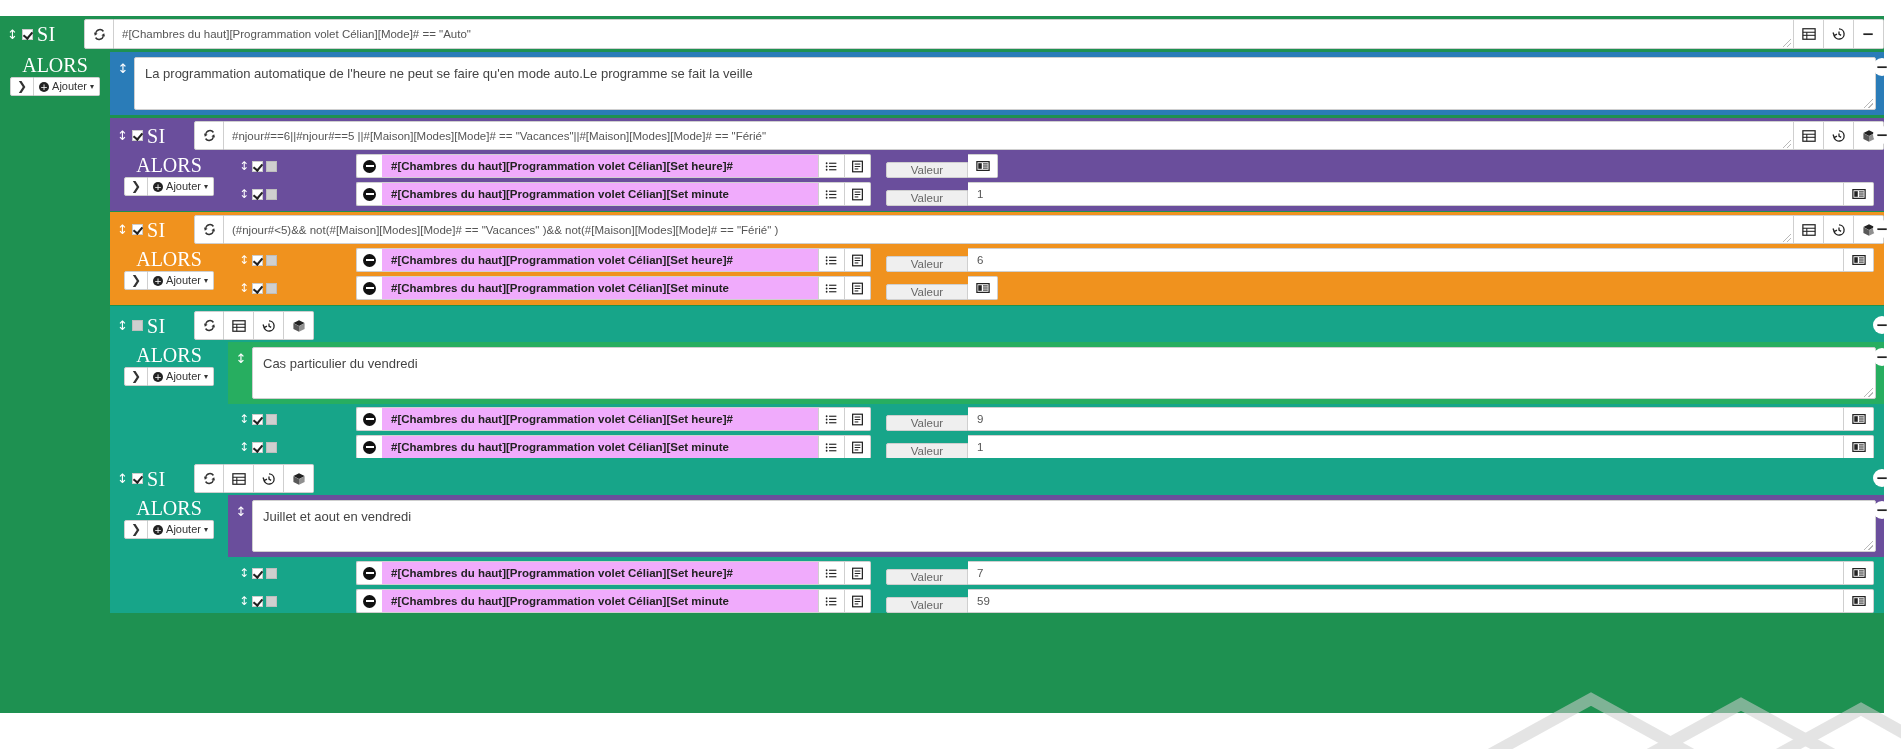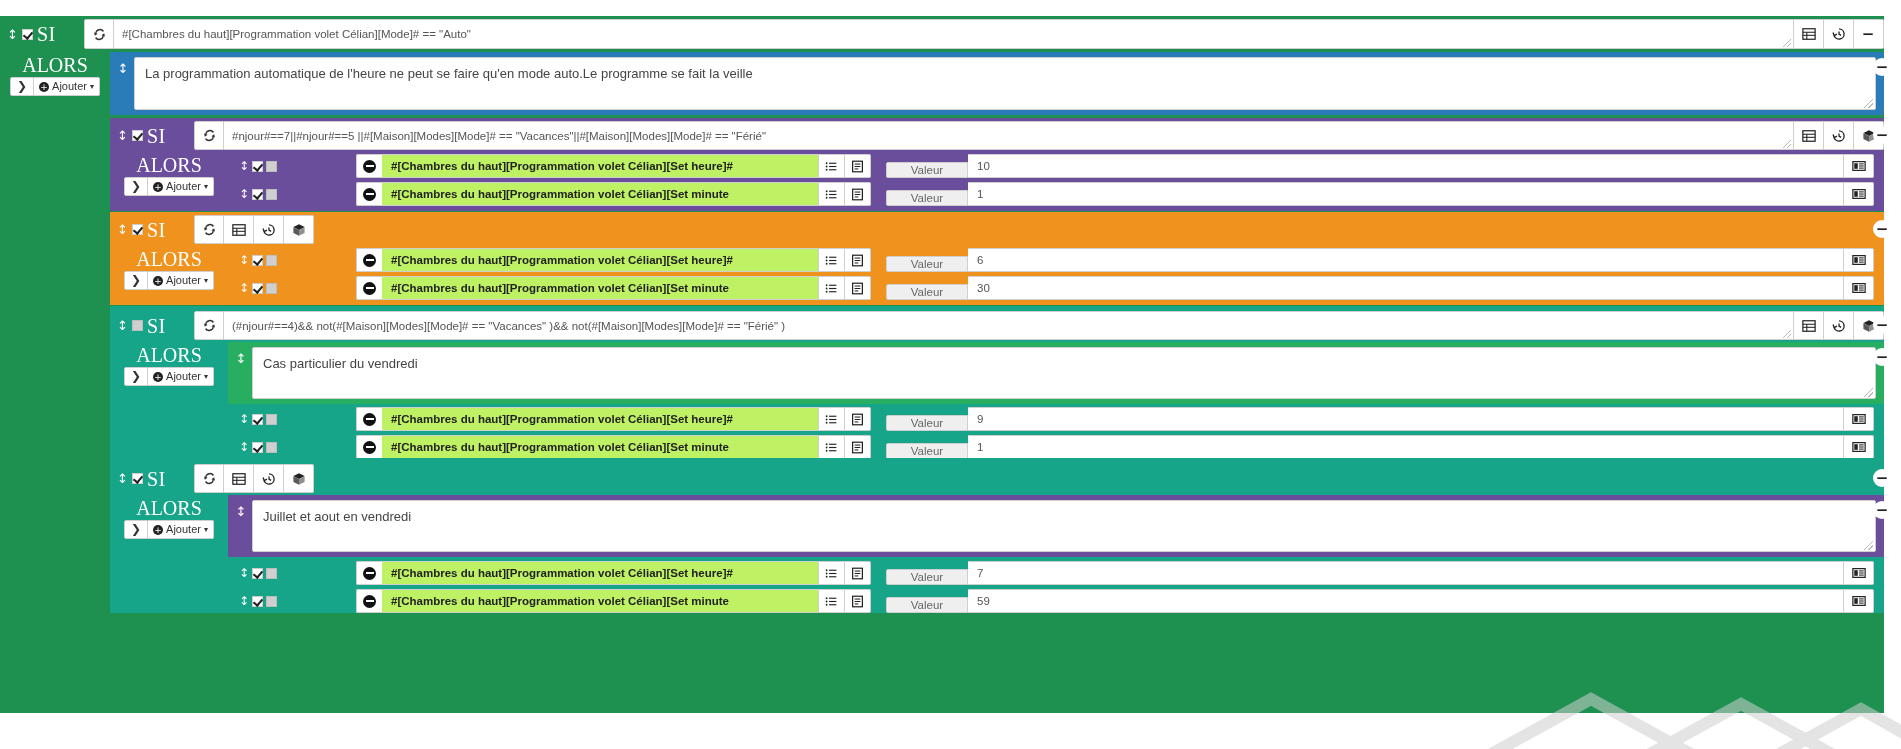--- a/index.html
+++ b/index.html
@@ -239,21 +239,21 @@
   }
   .rm-btn .dot {
     width: 13px; height: 13px; border-radius: 50%;
     background: #111; position: relative;
   }
   .rm-btn .dot::after {
     content:""; position:absolute; left:2.5px; top:5.5px;
     width:8px; height:2px; background:#fff;
   }
   .cmd-field {
-    background: #bef264;
+    background: #f0abfc;
     border: 1px solid #cfcfcf;
     border-left: none;
     display: flex; align-items: center;
     padding: 0 9px;
     font-size: 11.5px;
     font-weight: bold;
     color: #222;
     white-space: nowrap;
     overflow: hidden;
   }
@@ -373,21 +373,21 @@
         <div class="si-left" style="min-width:84px;">
           <span class="drag-ico">↕</span>
           <span class="cb on"></span>
           <span class="si-label">SI</span>
         </div>
         <div class="refresh-btn">
           <svg width="13" height="13" viewBox="0 0 16 16">
               <path d="M13.5 3.5A6 6 0 0 0 2.6 6.2l-1.4-.9 1 4.1 3.5-2.3-1.6-.5A4.4 4.4 0 0 1 12.2 5zM2.5 12.5A6 6 0 0 0 13.4 9.8l1.4.9-1-4.1-3.5 2.3 1.6.5A4.4 4.4 0 0 1 3.8 11z" fill="#333"></path>
             </svg>
         </div>
-        <div class="cond-input">#njour#==7||#njour#==5 ||#[Maison][Modes][Mode]# == "Vacances"||#[Maison][Modes][Mode]# == "Férié"</div>
+        <div class="cond-input">#njour#==6||#njour#==5 ||#[Maison][Modes][Mode]# == "Vacances"||#[Maison][Modes][Mode]# == "Férié"</div>
         <div class="ico-btn">
           <svg width="14" height="14" viewBox="0 0 16 16">
               <rect x="1" y="2" width="14" height="12" fill="none" stroke="#222" stroke-width="1.4"></rect>
               <line x1="1" y1="6" x2="15" y2="6" stroke="#222" stroke-width="1.2"></line>
               <line x1="1" y1="9.5" x2="15" y2="9.5" stroke="#222" stroke-width="1.2"></line>
               <line x1="5.5" y1="6" x2="5.5" y2="14" stroke="#222" stroke-width="1.2"></line>
             </svg>
         </div>
         <div class="ico-btn">
           <svg width="14" height="14" viewBox="0 0 16 16">
@@ -446,21 +446,20 @@
               <svg width="13" height="13" viewBox="0 0 16 16">
                   <rect x="2" y="1.5" width="12" height="13" fill="none" stroke="#222" stroke-width="1.5"></rect>
                   <line x1="4.5" y1="5" x2="11.5" y2="5" stroke="#222" stroke-width="1.3"></line>
                   <line x1="4.5" y1="8" x2="11.5" y2="8" stroke="#222" stroke-width="1.3"></line>
                   <line x1="4.5" y1="11" x2="9" y2="11" stroke="#222" stroke-width="1.3"></line>
                 </svg>
             </div>
           </div>
           <div class="val-group" style="margin-left:15px;margin-right:10px;">
             <div class="val-label">Valeur</div>
-            <div class="val-input">10</div>
             <div class="val-ico">
               <svg width="14" height="14" viewBox="0 0 16 16">
                   <rect x="1" y="3" width="14" height="10" fill="none" stroke="#222" stroke-width="1.4"></rect>
                   <rect x="2.6" y="4.8" width="4" height="6.4" fill="#222"></rect>
                   <line x1="8" y1="5.6" x2="13.4" y2="5.6" stroke="#222" stroke-width="1.2"></line>
                   <line x1="8" y1="8" x2="13.4" y2="8" stroke="#222" stroke-width="1.2"></line>
                   <line x1="8" y1="10.4" x2="13.4" y2="10.4" stroke="#222" stroke-width="1.2"></line>
                 </svg>
             </div>
           </div>
@@ -518,20 +517,21 @@
         <div class="si-left" style="min-width:84px;">
           <span class="drag-ico">↕</span>
           <span class="cb on"></span>
           <span class="si-label">SI</span>
         </div>
         <div class="refresh-btn">
           <svg width="13" height="13" viewBox="0 0 16 16">
               <path d="M13.5 3.5A6 6 0 0 0 2.6 6.2l-1.4-.9 1 4.1 3.5-2.3-1.6-.5A4.4 4.4 0 0 1 12.2 5zM2.5 12.5A6 6 0 0 0 13.4 9.8l1.4.9-1-4.1-3.5 2.3 1.6.5A4.4 4.4 0 0 1 3.8 11z" fill="#333"></path>
             </svg>
         </div>
+        <div class="cond-input">(#njour#&lt;5)&amp;&amp; not(#[Maison][Modes][Mode]# == "Vacances" )&amp;&amp; not(#[Maison][Modes][Mode]# == "Férié" )</div>
         <div class="ico-btn">
           <svg width="14" height="14" viewBox="0 0 16 16">
               <rect x="1" y="2" width="14" height="12" fill="none" stroke="#222" stroke-width="1.4"></rect>
               <line x1="1" y1="6" x2="15" y2="6" stroke="#222" stroke-width="1.2"></line>
               <line x1="1" y1="9.5" x2="15" y2="9.5" stroke="#222" stroke-width="1.2"></line>
               <line x1="5.5" y1="6" x2="5.5" y2="14" stroke="#222" stroke-width="1.2"></line>
             </svg>
         </div>
         <div class="ico-btn">
           <svg width="14" height="14" viewBox="0 0 16 16">
@@ -634,21 +634,20 @@
               <svg width="13" height="13" viewBox="0 0 16 16">
                   <rect x="2" y="1.5" width="12" height="13" fill="none" stroke="#222" stroke-width="1.5"></rect>
                   <line x1="4.5" y1="5" x2="11.5" y2="5" stroke="#222" stroke-width="1.3"></line>
                   <line x1="4.5" y1="8" x2="11.5" y2="8" stroke="#222" stroke-width="1.3"></line>
                   <line x1="4.5" y1="11" x2="9" y2="11" stroke="#222" stroke-width="1.3"></line>
                 </svg>
             </div>
           </div>
           <div class="val-group" style="margin-left:15px;margin-right:10px;">
             <div class="val-label">Valeur</div>
-            <div class="val-input">30</div>
             <div class="val-ico">
               <svg width="14" height="14" viewBox="0 0 16 16">
                   <rect x="1" y="3" width="14" height="10" fill="none" stroke="#222" stroke-width="1.4"></rect>
                   <rect x="2.6" y="4.8" width="4" height="6.4" fill="#222"></rect>
                   <line x1="8" y1="5.6" x2="13.4" y2="5.6" stroke="#222" stroke-width="1.2"></line>
                   <line x1="8" y1="8" x2="13.4" y2="8" stroke="#222" stroke-width="1.2"></line>
                   <line x1="8" y1="10.4" x2="13.4" y2="10.4" stroke="#222" stroke-width="1.2"></line>
                 </svg>
             </div>
           </div>
@@ -662,21 +661,20 @@
         <div class="si-left" style="min-width:84px;">
           <span class="drag-ico">↕</span>
           <span class="cb grey"></span>
           <span class="si-label">SI</span>
         </div>
         <div class="refresh-btn">
           <svg width="13" height="13" viewBox="0 0 16 16">
               <path d="M13.5 3.5A6 6 0 0 0 2.6 6.2l-1.4-.9 1 4.1 3.5-2.3-1.6-.5A4.4 4.4 0 0 1 12.2 5zM2.5 12.5A6 6 0 0 0 13.4 9.8l1.4.9-1-4.1-3.5 2.3 1.6.5A4.4 4.4 0 0 1 3.8 11z" fill="#333"></path>
             </svg>
         </div>
-        <div class="cond-input">(#njour#==4)&amp;&amp; not(#[Maison][Modes][Mode]# == "Vacances" )&amp;&amp; not(#[Maison][Modes][Mode]# == "Férié" )</div>
         <div class="ico-btn">
           <svg width="14" height="14" viewBox="0 0 16 16">
               <rect x="1" y="2" width="14" height="12" fill="none" stroke="#222" stroke-width="1.4"></rect>
               <line x1="1" y1="6" x2="15" y2="6" stroke="#222" stroke-width="1.2"></line>
               <line x1="1" y1="9.5" x2="15" y2="9.5" stroke="#222" stroke-width="1.2"></line>
               <line x1="5.5" y1="6" x2="5.5" y2="14" stroke="#222" stroke-width="1.2"></line>
             </svg>
         </div>
         <div class="ico-btn">
           <svg width="14" height="14" viewBox="0 0 16 16">

